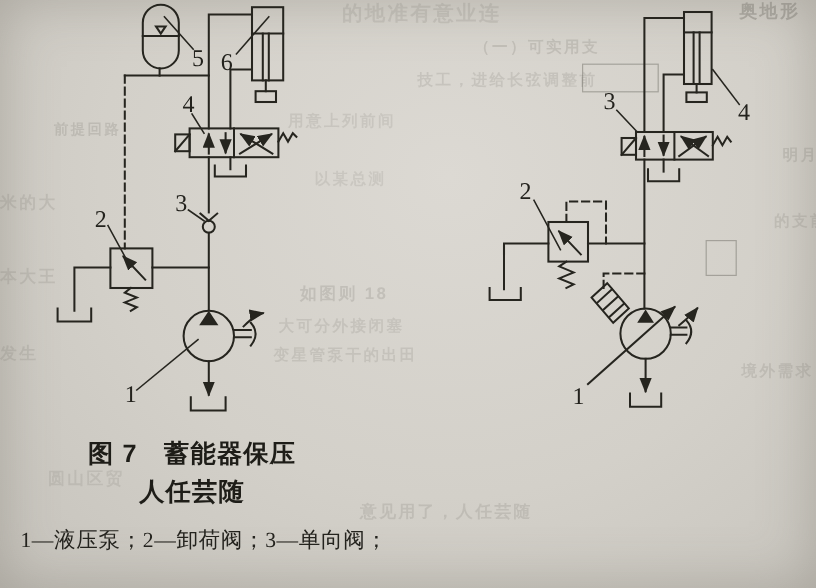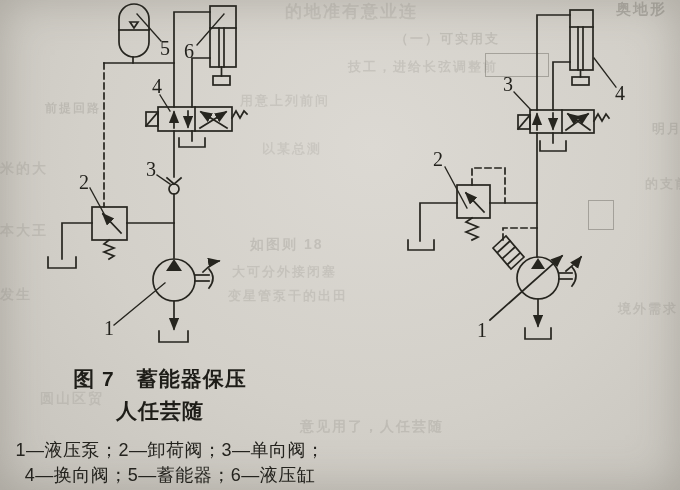--- a/index.html
+++ b/index.html
@@ -21,21 +21,21 @@
   svg .dash{stroke-dasharray:6 4;}
   svg .fil{fill:#26251f;stroke:none;}
   svg text{font-family:"Liberation Serif",serif;font-size:20px;fill:#23221d;}
   .caption{
     position:absolute;text-align:center;font-family:"Liberation Sans",sans-serif;
     font-weight:bold;font-size:21px;color:#1e1d18;line-height:1.5;letter-spacing:1px;
   }
   .cap-left{left:20px;top:363px;width:280px;}
   .cap-right{left:378px;top:363px;width:286px;}
   .legend{
-    position:absolute;text-align:center;font-family:Liberation Sans, sans-serif;
+    position:absolute;text-align:center;font-family:Liberation Serif, serif;
     font-size:18px;color:#24231e;line-height:1.38;letter-spacing:.5px;white-space:nowrap;
   }
   .leg-left{left:0px;top:438px;width:340px;}
   .leg-right{left:340px;top:436px;width:340px;}
 </style>
 </head>
 <body>
 
 <div id="page">
 
@@ -226,18 +226,17 @@
     </g>
   </svg>
 
   <div class="caption cap-left">
     <div>图 7　蓄能器保压</div>
     <div>人任芸随</div>
   </div>
 
   <div class="legend leg-left">
     <div>1—液压泵；2—卸荷阀；3—单向阀；</div>
-    <div>4—换向阀；5—蓄能器；6—液压缸</div>
   </div>
   <div class="legend leg-right">
   </div>
 
 </div>
 
 </body></html>

